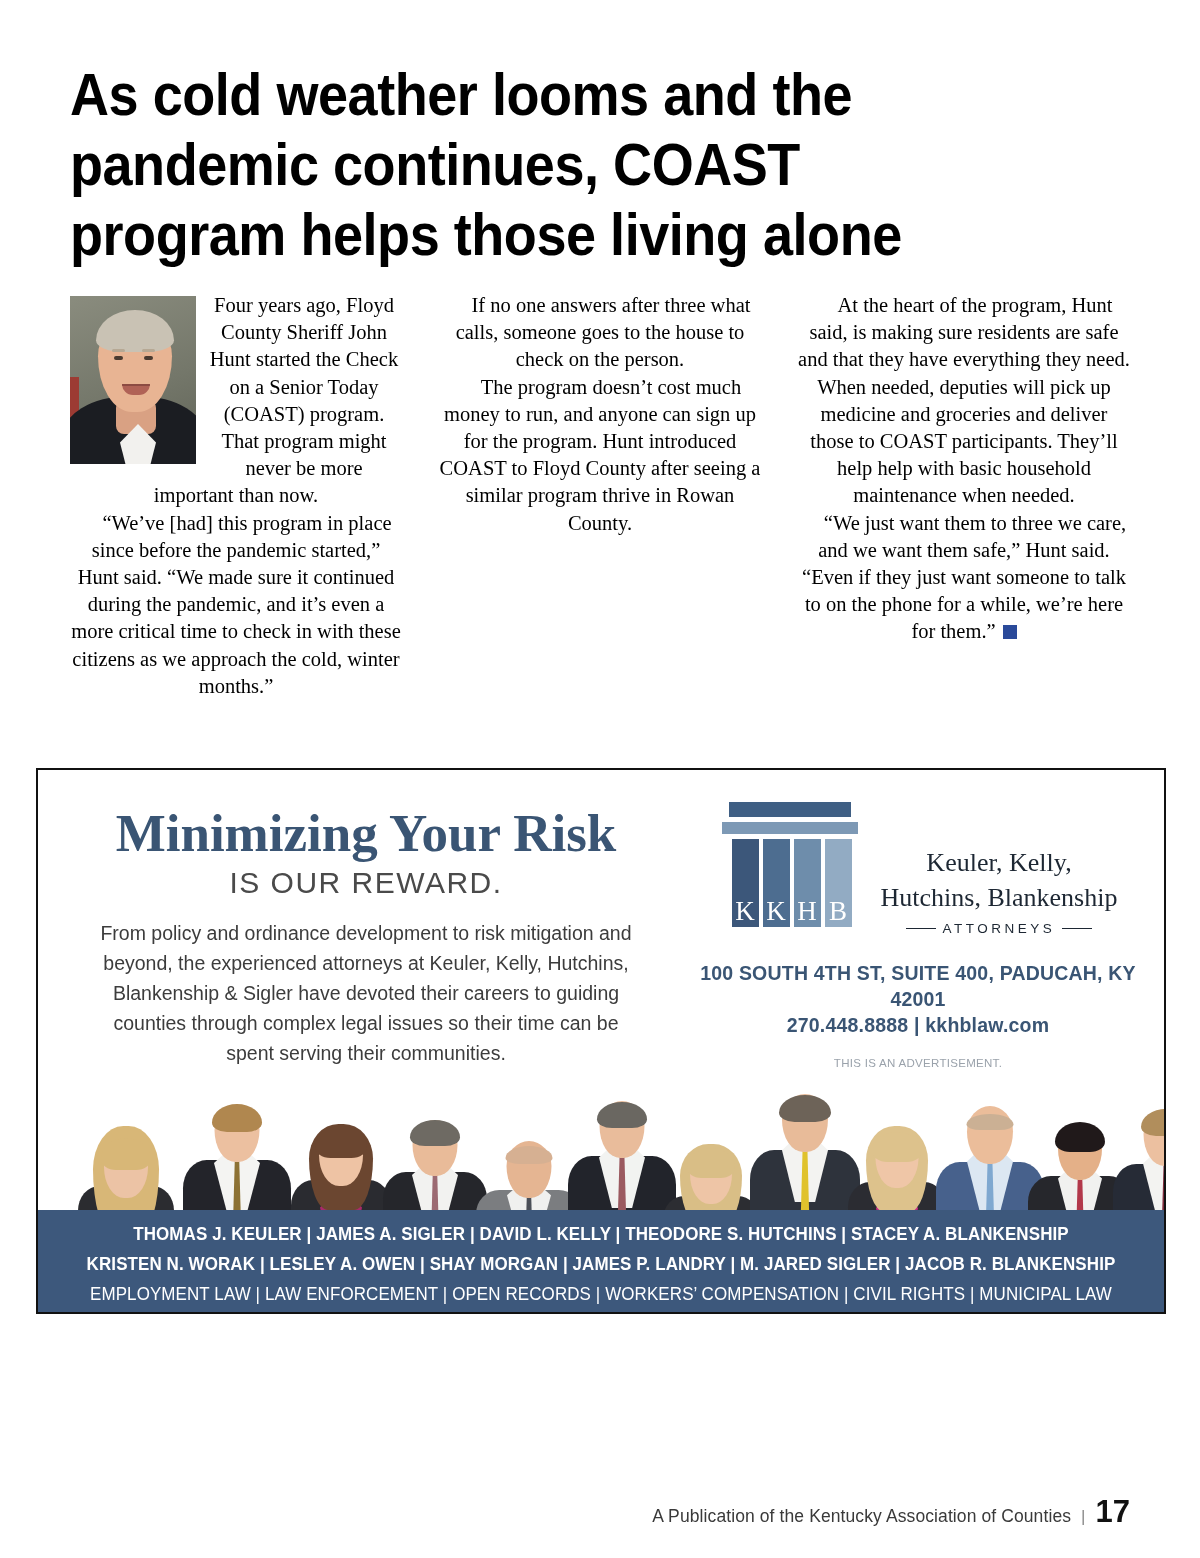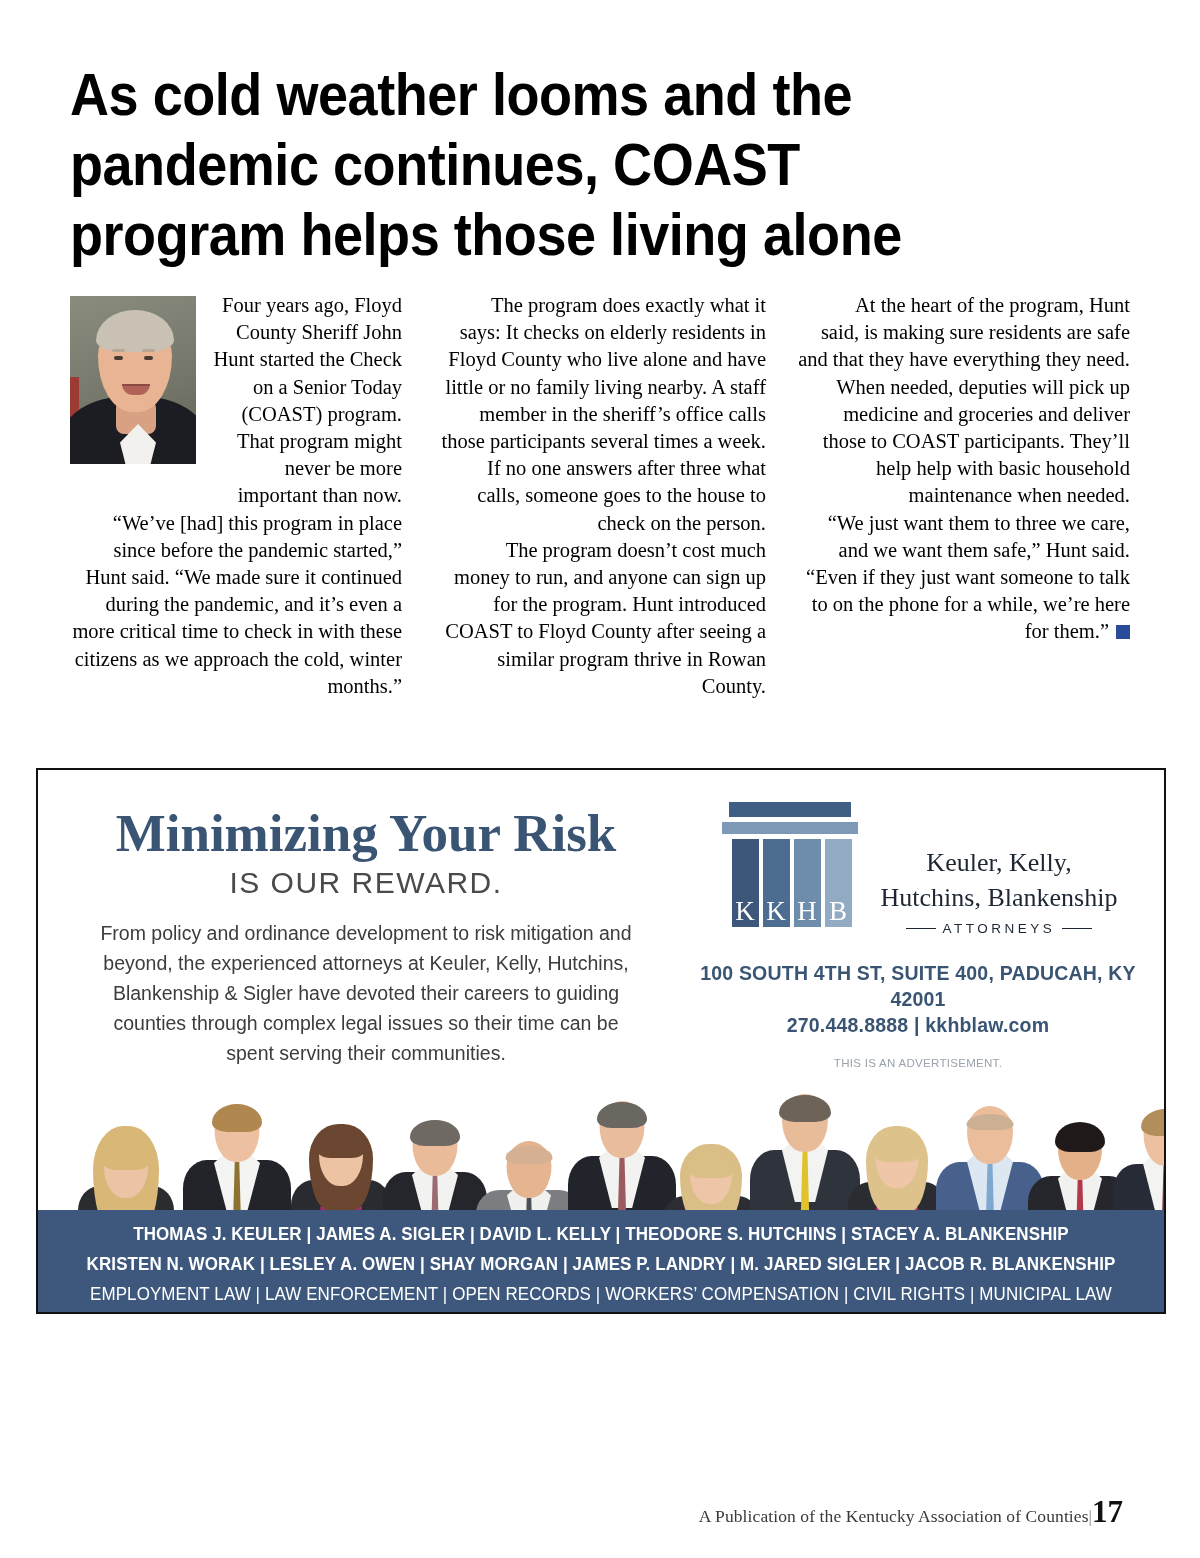--- a/index.html
+++ b/index.html
@@ -40,21 +40,21 @@
     height: 445px;
     display: flex;
     gap: 32px;
   }
   .col {
     width: 332px;
     font-family: "Liberation Serif", serif;
     font-size: 20.5px;
     line-height: 27.2px;
     color: #000000;
-    text-align: right;
+    text-align: center;
     hyphens: none;
   }
   .col p {
     margin: 0;
     text-indent: 22px;
   }
   .col p.noindent { text-indent: 0; }
 
   .portrait {
     float: left;
@@ -353,25 +353,26 @@
     font-family: "Liberation Sans", sans-serif;
     font-size: 17.5px;
     line-height: 30px;
     letter-spacing: 0.1px;
     transform: scaleX(0.97);
   }
 
   
   .page-footer {
     position: absolute;
-    right: 77px;
+    right: 70px;
     bottom: 28px;
     display: flex;
     align-items: baseline;
-    font-family: Liberation Serif, serif;
+    gap: 10px;
+    font-family: Liberation Sans, sans-serif;
   }
   .page-footer .pf-text {
     font-size: 17.5px;
     color: #3a3a3a;
     letter-spacing: 0.1px;
   }
   .page-footer .pf-sep {
     font-size: 17px;
     color: #8a8a8a;
   }
@@ -401,21 +402,20 @@
       <div class="brow-r"></div>
       <div class="eye-l"></div>
       <div class="eye-r"></div>
       <div class="mouth"></div>
     </div>
     <p class="noindent">Four years ago, Floyd County Sheriff John Hunt started the Check on a Senior Today (COAST) program. That program might never be more important than now.</p>
     <p>“We’ve [had] this program in place since before the pandemic started,” Hunt said. “We made sure it continued during the pandemic, and it’s even a more critical time to check in with these citizens as we approach the cold, winter months.”</p>
   </div>
 
   <div class="col">
-    <p>The program does exactly what it says: It checks on elderly residents in Floyd County who live alone and have little or no family living nearby. A staff member in the sheriff’s office calls those participants several times a week.</p>
     <p>If no one answers after three what calls, someone goes to the house to check on the person.</p>
     <p>The program doesn’t cost much money to run, and anyone can sign up for the program. Hunt introduced COAST to Floyd County after seeing a similar program thrive in Rowan County.</p>
   </div>
 
   <div class="col">
     <p>At the heart of the program, Hunt said, is making sure residents are safe and that they have everything they need. When needed, deputies will pick up medicine and groceries and deliver those to COAST participants. They’ll help help with basic household maintenance when needed.</p>
     <p><span>“We just want them to three we care, and we want them safe,” Hunt said. “Even if they just want someone to talk to on the phone for a while, we’re here for them.”</span><span class="endmark"></span></p>
   </div>
 
 </div>

